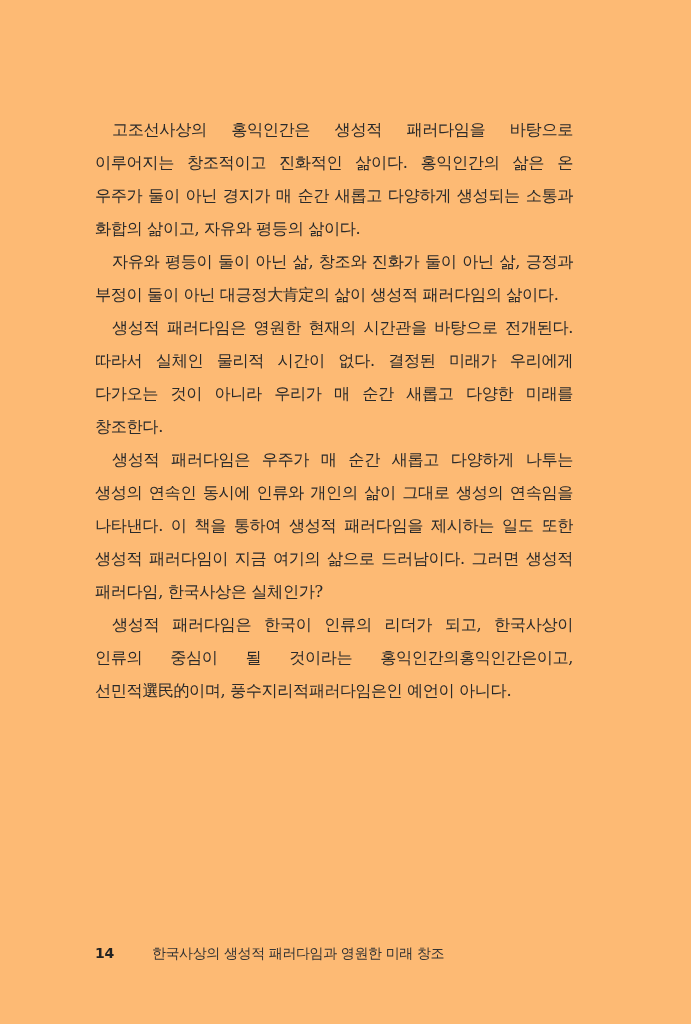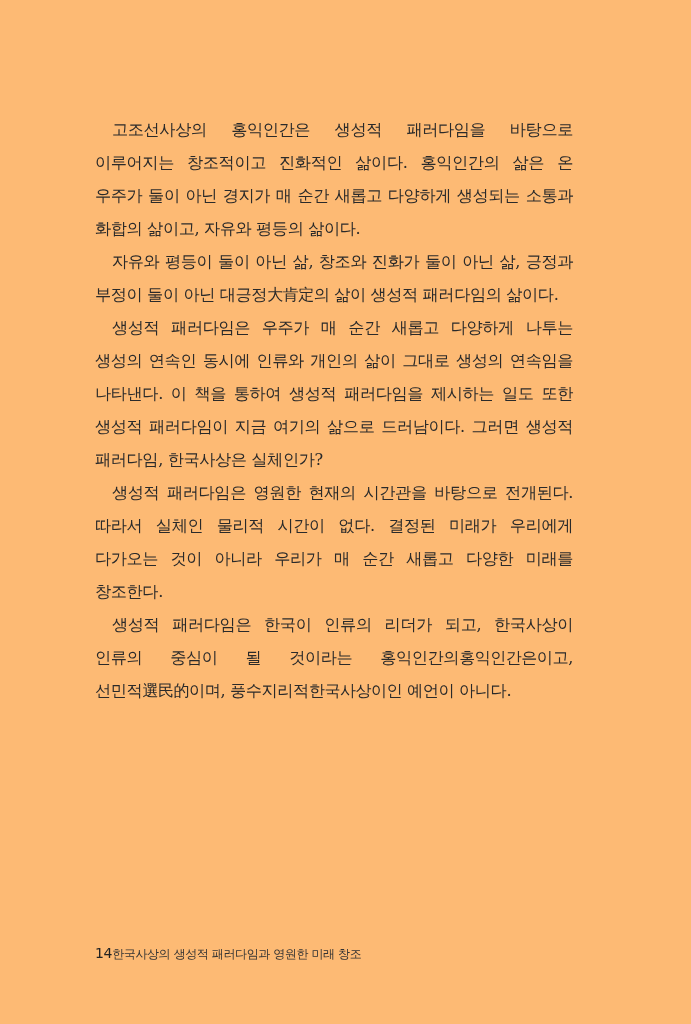--- a/index.html
+++ b/index.html
@@ -46,48 +46,50 @@
       left: 95px;
       top: 945px;
       height: 18px;
       display: flex;
       align-items: baseline;
       font-family: "DejaVu Sans", "Liberation Sans", sans-serif;
       color: #222;
     }
     .page-number {
       font-size: 14px;
-      font-weight: normal;
+      font-weight: bold;
+      margin-right: 10px;
       letter-spacing: -0.3px;
     }
     .running-title {
-      font-size: 12px;
+      font-size: 14px;
       letter-spacing: -0.4px;
       color: #333;
+      margin-left: 28px;
     }
   </style>
 </head>
 <body>
 
 <div class="page">
   <div class="body-text">
     <p class="para">
       <span>고조선사상의 홍익인간은 생성적 패러다임을 바탕으로 이루어지는 창조적이고 진화적인 삶이다. 홍익인간의 삶은 온 우주가 둘이 아닌 경지가 매 순간 새롭고 다양하게 생성되는 소통과 화합의 삶이고, 자유와 평등의 삶이다.</span>
     </p>
     <p class="para">
       <span>자유와 평등이 둘이 아닌 삶, 창조와 진화가 둘이 아닌 삶, 긍정과 부정이 둘이 아닌 대긍정</span><span class="hanja">大肯定</span><span>의 삶이 생성적 패러다임의 삶이다.</span>
     </p>
     <p class="para">
+      <span>생성적 패러다임은 영원한 현재의 시간관을 바탕으로 전개된다. 따라서 실체인 물리적 시간이 없다. 결정된 미래가 우리에게 다가오는 것이 아니라 우리가 매 순간 새롭고 다양한 미래를 창조한다.</span>
+    </p>
+    <p class="para">
       <span>생성적 패러다임은 우주가 매 순간 새롭고 다양하게 나투는 생성의 연속인 동시에 인류와 개인의 삶이 그대로 생성의 연속임을 나타낸다. 이 책을 통하여 생성적 패러다임을 제시하는 일도 또한 생성적 패러다임이 지금 여기의 삶으로 드러남이다. 그러면 생성적 패러다임, 한국사상은 실체인가?</span>
     </p>
     <p class="para">
-      <span>생성적 패러다임은 영원한 현재의 시간관을 바탕으로 전개된다. 따라서 실체인 물리적 시간이 없다. 결정된 미래가 우리에게 다가오는 것이 아니라 우리가 매 순간 새롭고 다양한 미래를 창조한다.</span>
-    </p>
-    <p class="para">
-      <span>생성적 패러다임은 한국이 인류의 리더가 되고, 한국사상이 인류의 중심이 될 것이라는 홍익인간의</span><span class="hanja">홍익인간은</span><span>이고, 선민적</span><span class="hanja">選民的</span><span>이며, 풍수지리적</span><span class="hanja">한국사상이</span><span>인 예언이 아니다.</span>
+      <span>생성적 패러다임은 한국이 인류의 리더가 되고, 한국사상이 인류의 중심이 될 것이라는 홍익인간의</span><span class="hanja">홍익인간은</span><span>이고, 선민적</span><span class="hanja">選民的</span><span>이며, 풍수지리적</span><span class="hanja">패러다임은</span><span>인 예언이 아니다.</span>
     </p>
   </div>
 
   <div class="footer">
     <span class="page-number">14</span>
     <span class="running-title">한국사상의 생성적 패러다임과 영원한 미래 창조</span>
   </div>
 </div>
 
 </body></html>

